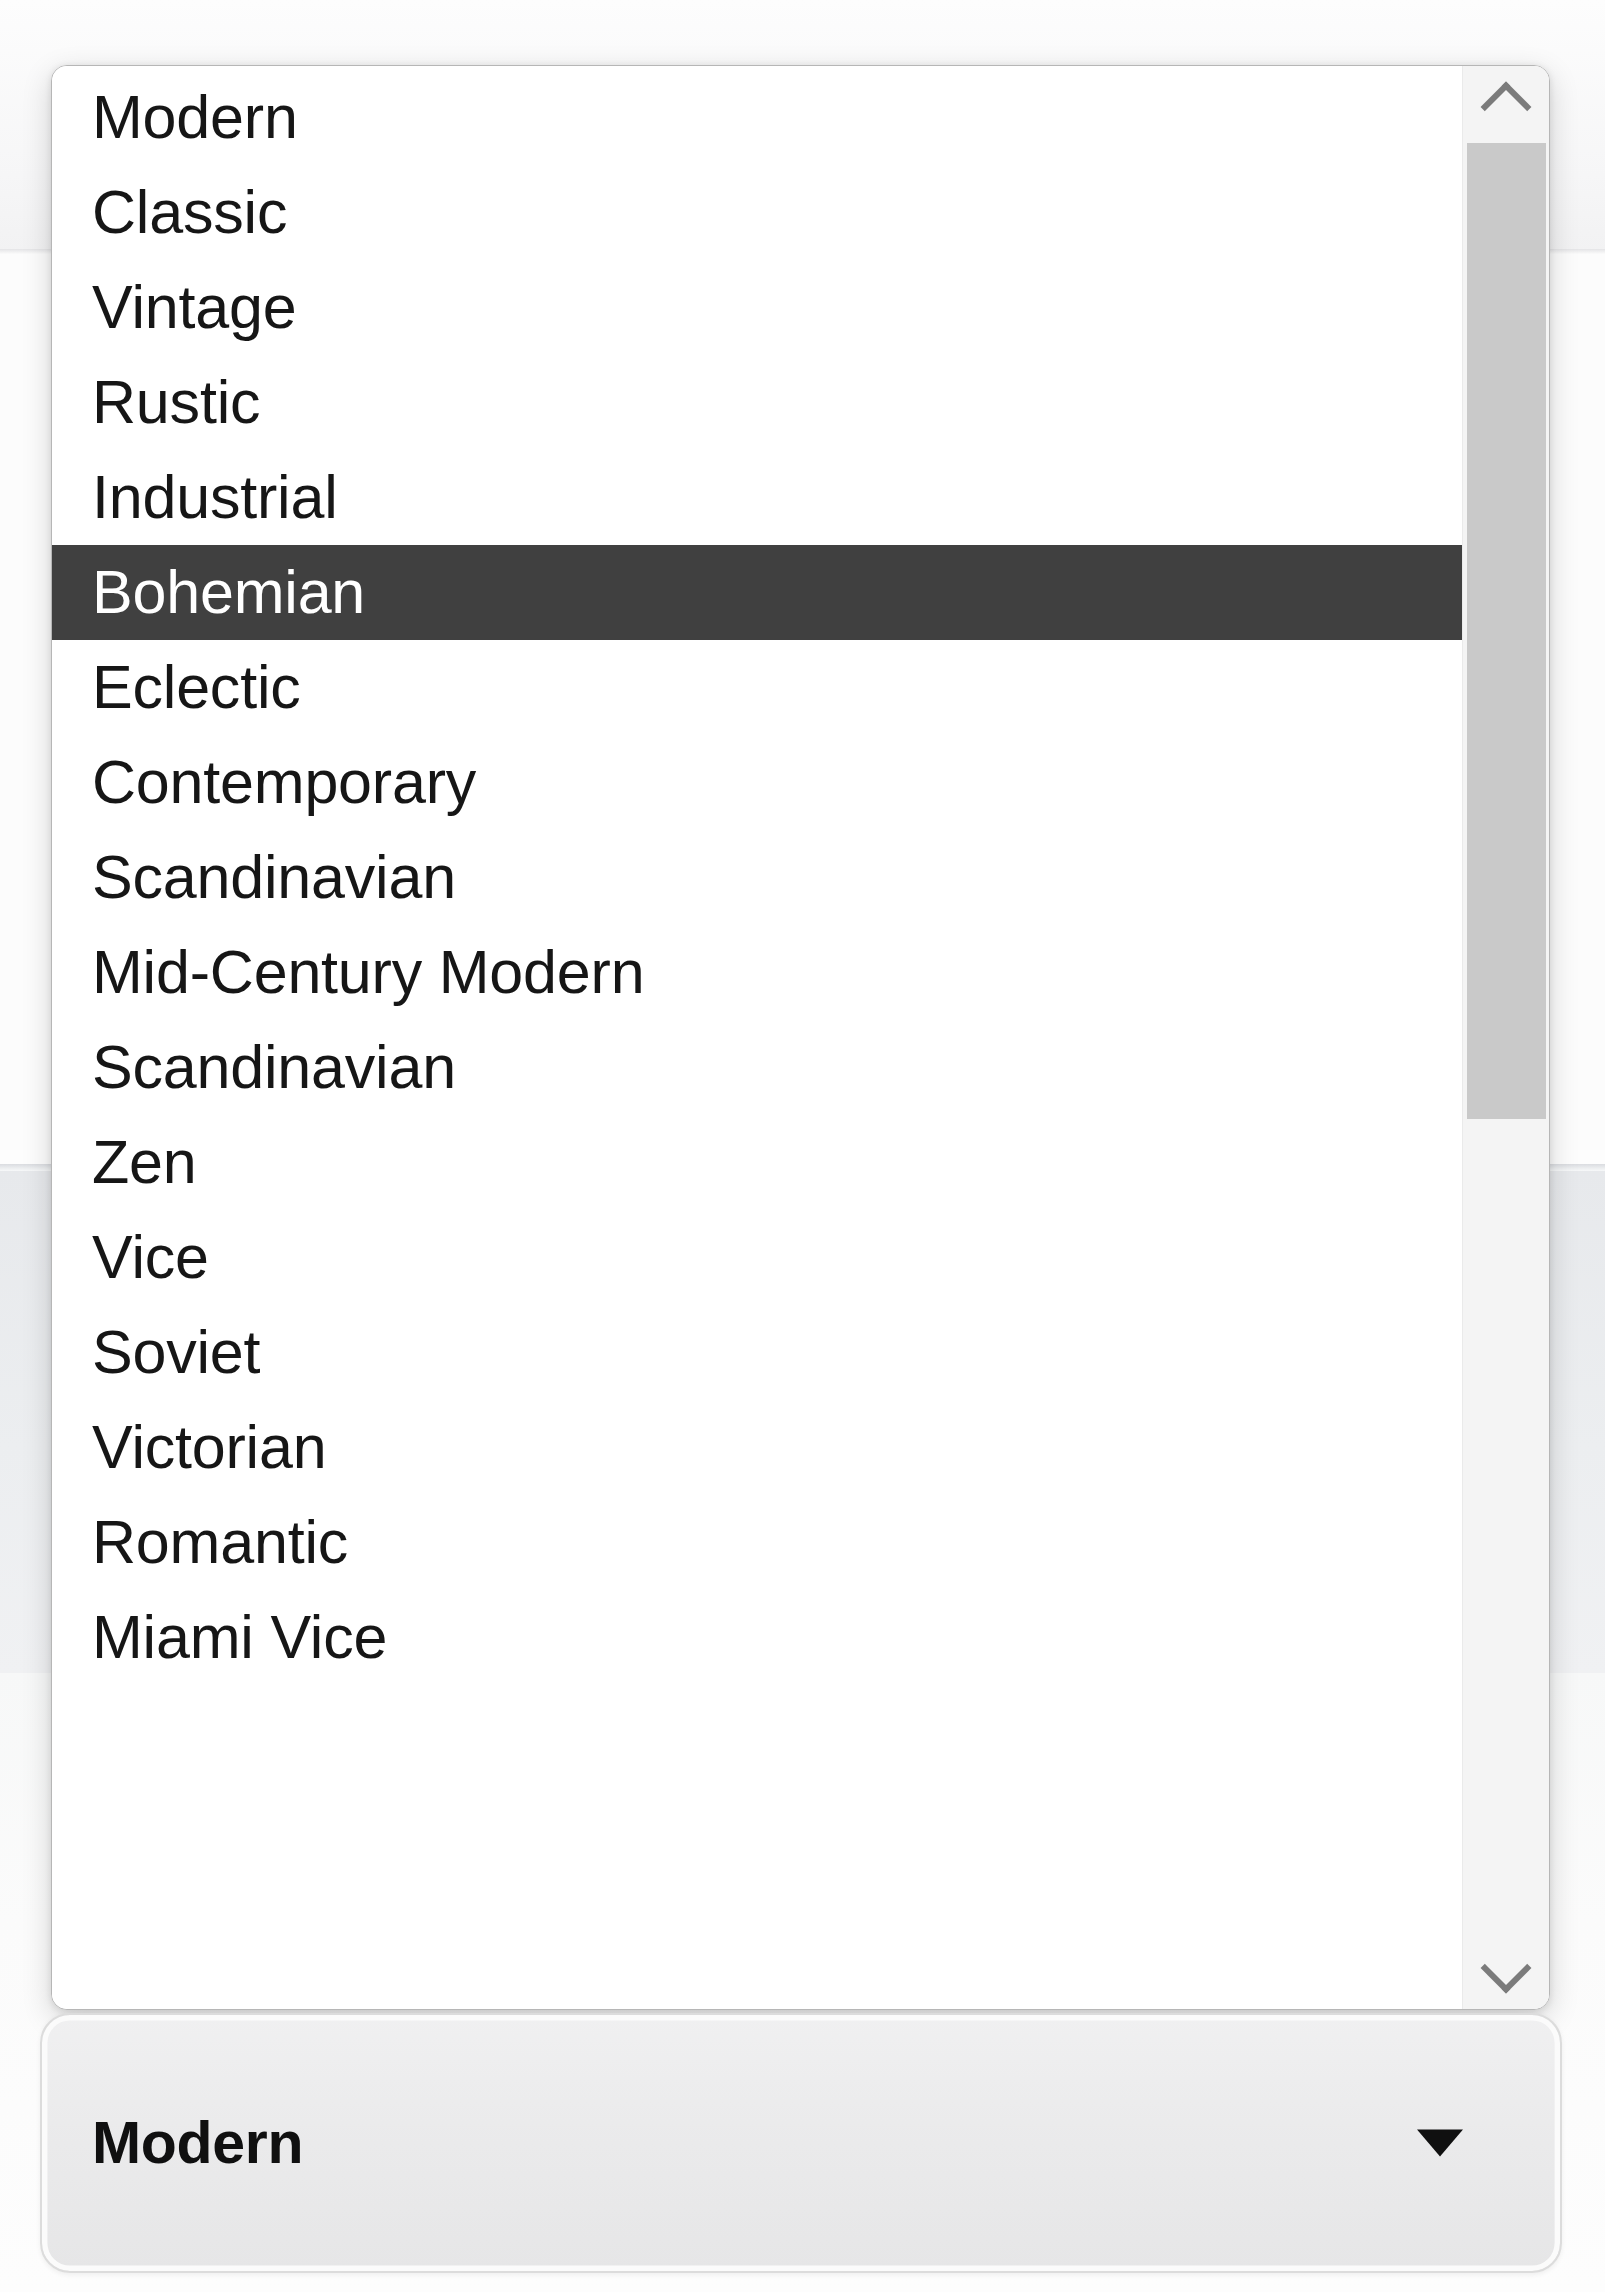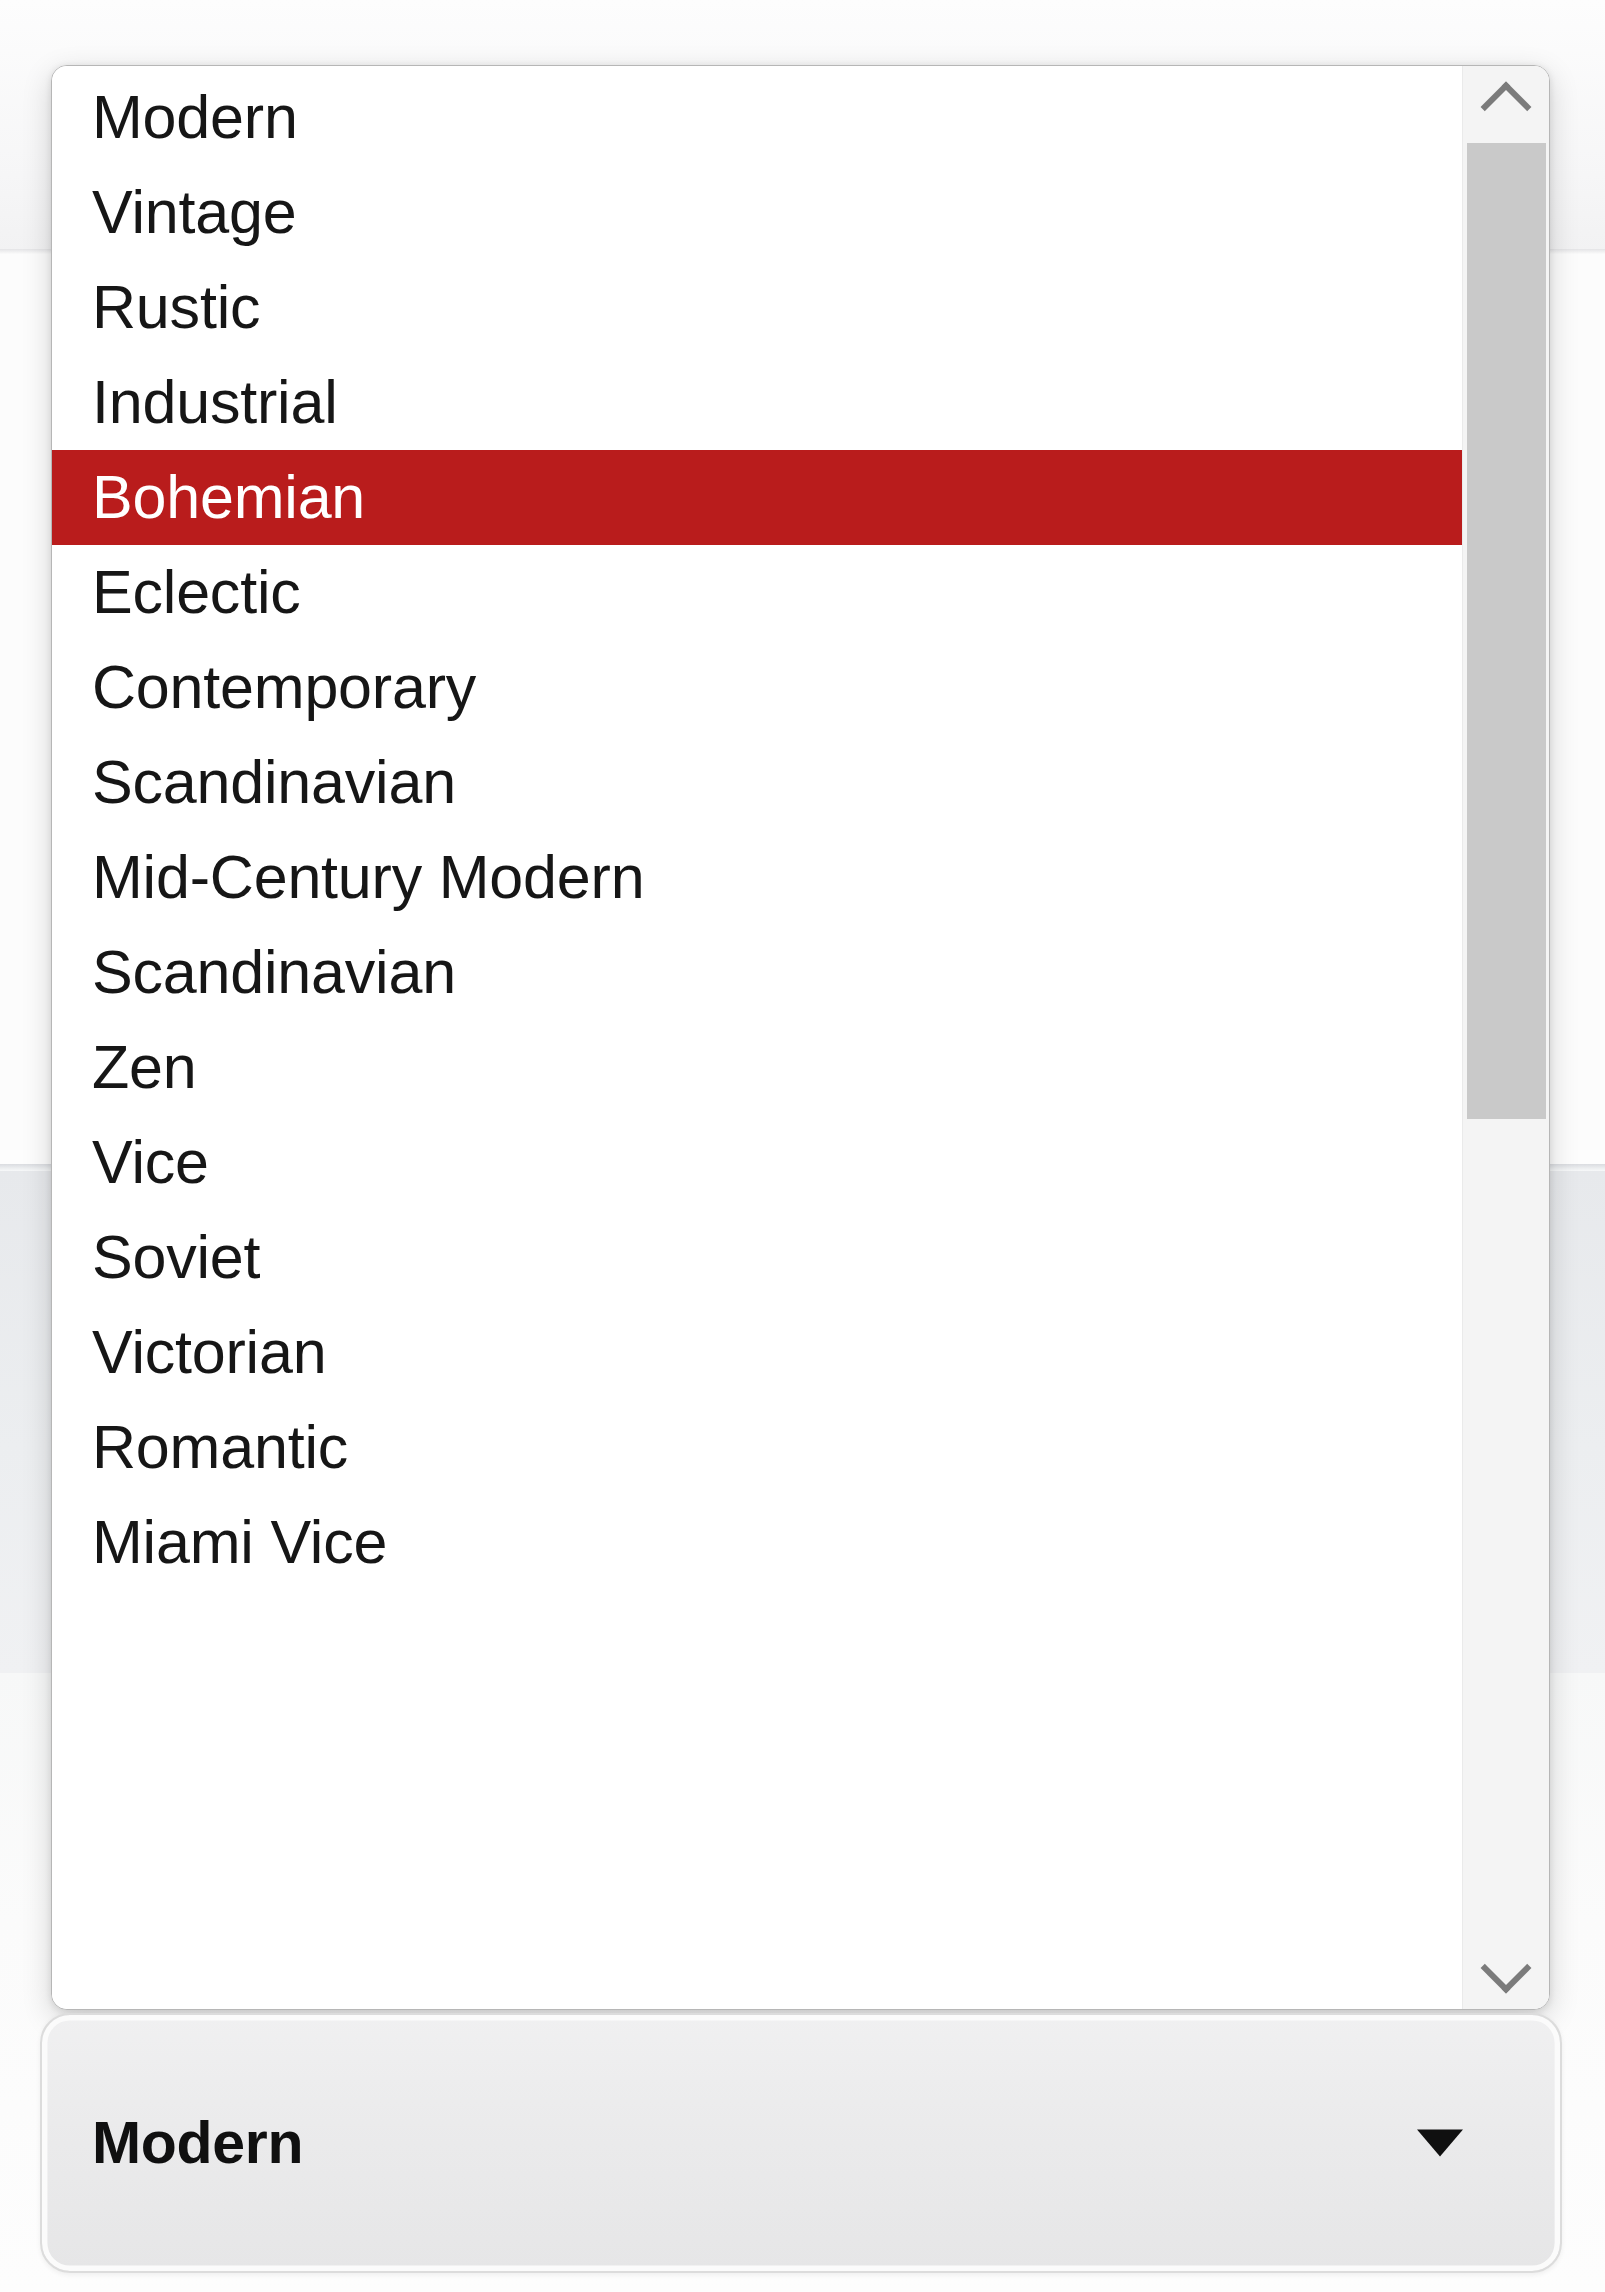--- a/index.html
+++ b/index.html
@@ -95,21 +95,21 @@
     height: 95px;
     line-height: 95px;
     padding-left: 40px;
     font-size: 61px;
     color: #161616;
     white-space: nowrap;
     letter-spacing: -0.2px;
     box-sizing: border-box;
   }
   .option-row.selected {
-    background: #b91c1c;
+    background: #404040;
     color: #ffffff;
   }
 
   
   #popup-scrollbar {
     flex: 0 0 86px;
     width: 86px;
     position: relative;
     background: #f4f4f4;
     border-left: 0.9px solid #eaeaea;
@@ -196,20 +196,21 @@
   <div class="backdrop-band band-mid"></div>
   <div class="panel-shadow-strip"></div>
   <div class="panel-body"></div>
   <div class="panel-lower"></div>
 </div>
 
 <div id="dropdown-popup">
 
   <div id="option-list">
     <div class="option-row">Modern</div>
+    <div class="option-row">Classic</div>
     <div class="option-row">Vintage</div>
     <div class="option-row">Rustic</div>
     <div class="option-row">Industrial</div>
     <div class="option-row selected">Bohemian</div>
     <div class="option-row">Eclectic</div>
     <div class="option-row">Contemporary</div>
     <div class="option-row">Scandinavian</div>
     <div class="option-row">Mid-Century Modern</div>
     <div class="option-row">Scandinavian</div>
     <div class="option-row">Zen</div>

